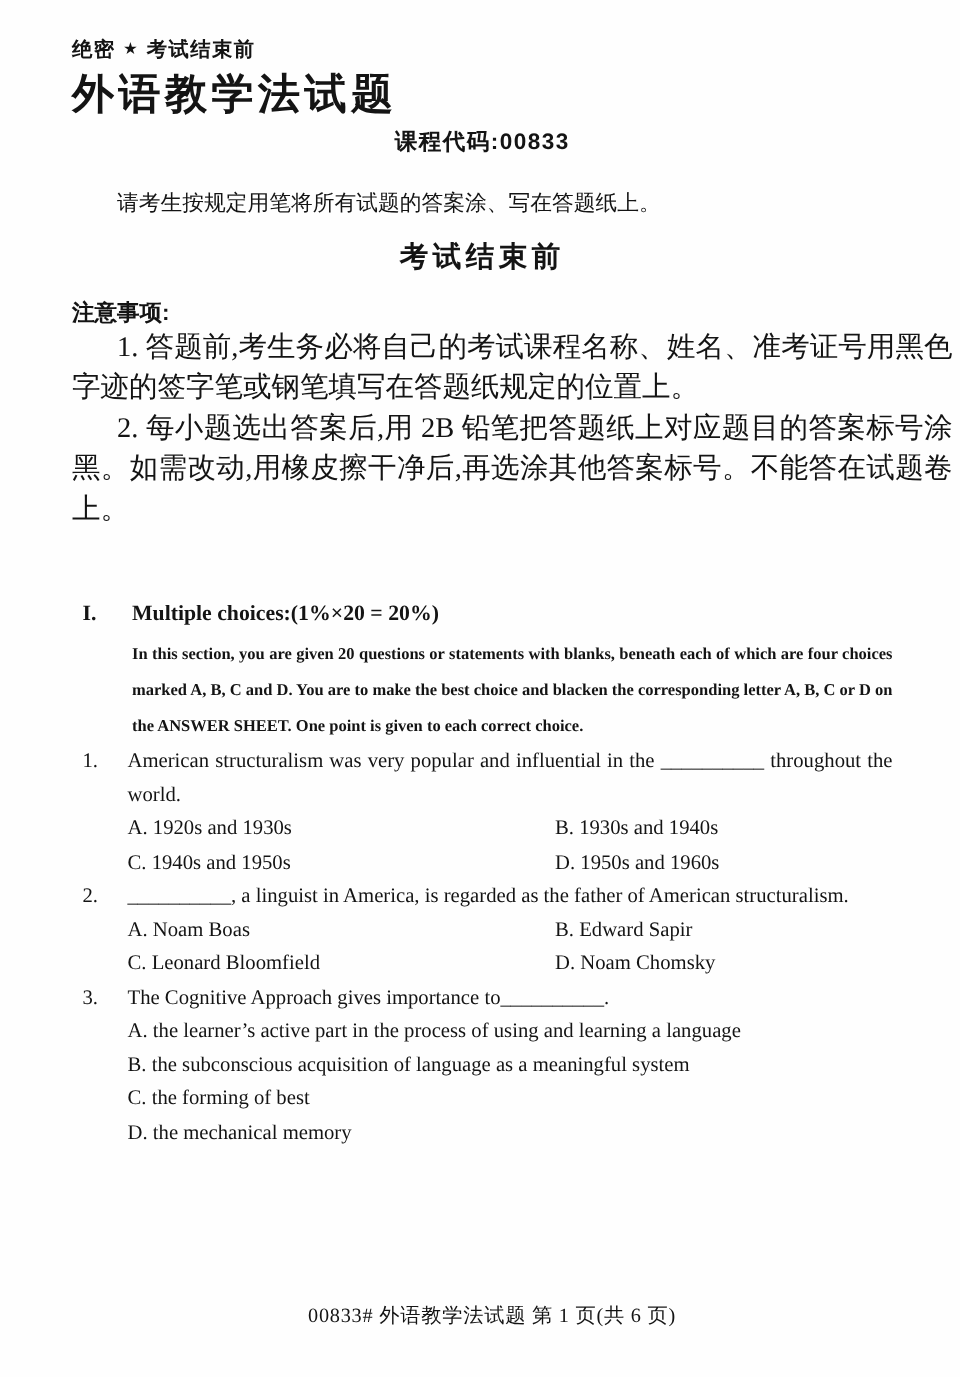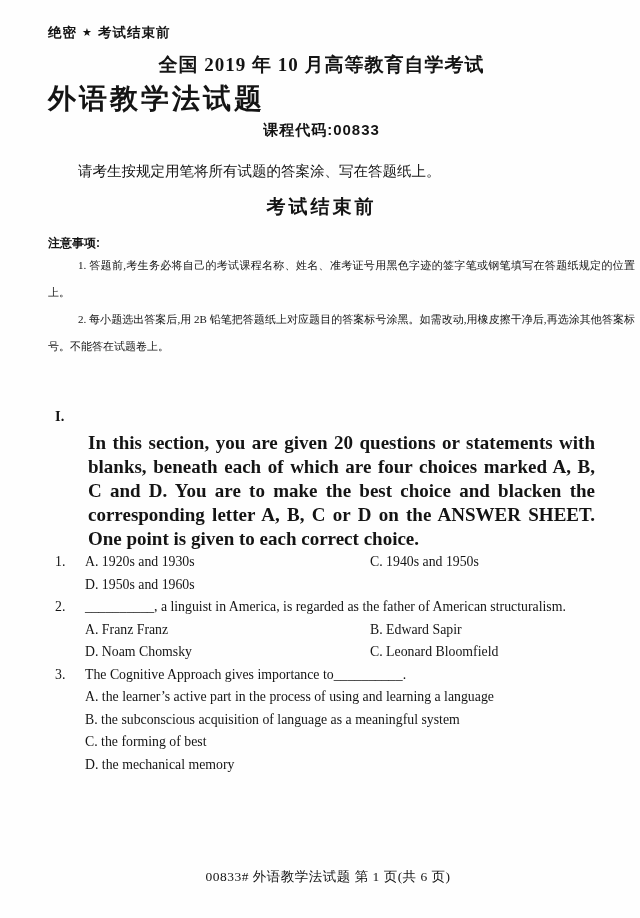--- a/index.html
+++ b/index.html
@@ -57,43 +57,43 @@
   }
   .section-header {
     text-align: center;
     font-size: 19px;
     font-weight: bold;
     font-family: "Liberation Sans", "DejaVu Sans", sans-serif;
     letter-spacing: 3px;
     margin: 13px 0 0 0;
   }
   .notice-title {
-    font-size: 12px;
+    font-size: 15px;
     font-weight: bold;
     font-family: "Liberation Sans", "DejaVu Sans", sans-serif;
     margin-top: 15px;
   }
   .notice-item {
-    font-size: 11px;
+    font-size: 19px;
     line-height: 27px;
     margin: 0 -40px 0 0;
     text-indent: 30px;
     text-align: justify;
   }
   .part-heading {
     display: flex;
     margin-top: 48px;
     padding-left: 7px;
     font-weight: bold;
     font-size: 14.5px;
   }
   .part-num { width: 33px; flex: none; }
   .part-instructions {
     font-weight: bold;
-    font-size: 19px;
+    font-size: 11px;
     line-height: 24px;
     margin: 6px 0 0 40px;
     text-align: justify;
   }
   .question {
     display: flex;
     padding-left: 7px;
     font-size: 13.8px;
   }
   .q-num { width: 30px; flex: none; line-height: 22.5px; }
@@ -122,59 +122,61 @@
 </style>
 </head>
 <body>
 
 <div class="page">
 
   <div class="security-line">
     <span>绝密</span><span class="star">★</span><span>考试结束前</span>
   </div>
 
-  <div class="exam-session">全国 2019 年 10 月高等教育自学考试</div>
 
   <h1 class="paper-title">外语教学法试题</h1>
 
   <div class="course-code">课程代码:00833</div>
 
   <p class="instruction">请考生按规定用笔将所有试题的答案涂、写在答题纸上。</p>
 
   <h2 class="section-header">考试结束前</h2>
 
   <div class="notice-title">注意事项:</div>
   <p class="notice-item">1. 答题前,考生务必将自己的考试课程名称、姓名、准考证号用黑色字迹的签字笔或钢笔填写在答题纸规定的位置上。</p>
   <p class="notice-item">2. 每小题选出答案后,用 2B 铅笔把答题纸上对应题目的答案标号涂黑。如需改动,用橡皮擦干净后,再选涂其他答案标号。不能答在试题卷上。</p>
 
   <div class="part-heading">
     <span class="part-num">I.</span>
+    <span class="part-title">Multiple choices:(1%×20 = 20%)</span>
   </div>
   <p class="part-instructions">In this section, you are given 20 questions or statements with blanks, beneath each of which are four choices marked A, B, C and D. You are to make the best choice and blacken the corresponding letter A, B, C or D on the ANSWER SHEET. One point is given to each correct choice.</p>
 
   <div class="question">
     <span class="q-num">1.</span>
     <div class="q-body">
+      <p class="q-text">American structuralism was very popular and influential in the __________ throughout the world.</p>
       <div class="options two-col">
         <span class="opt">A. 1920s and 1930s</span>
+        <span class="opt">B. 1930s and 1940s</span>
         <span class="opt">C. 1940s and 1950s</span>
         <span class="opt">D. 1950s and 1960s</span>
       </div>
     </div>
   </div>
 
   <div class="question">
     <span class="q-num">2.</span>
     <div class="q-body">
       <p class="q-text oneline">__________, a linguist in America, is regarded as the father of American structuralism.</p>
       <div class="options two-col">
-        <span class="opt">A. Franz Franz</span>
+        <span class="opt">A. Noam Boas</span>
         <span class="opt">B. Edward Sapir</span>
+        <span class="opt">C. Leonard Bloomfield</span>
         <span class="opt">D. Noam Chomsky</span>
-        <span class="opt">C. Leonard Bloomfield</span>
       </div>
     </div>
   </div>
 
   <div class="question">
     <span class="q-num">3.</span>
     <div class="q-body">
       <p class="q-text">The Cognitive Approach gives importance to__________.</p>
       <div class="options one-col">
         <span class="opt">A. the learner’s active part in the process of using and learning a language</span>

